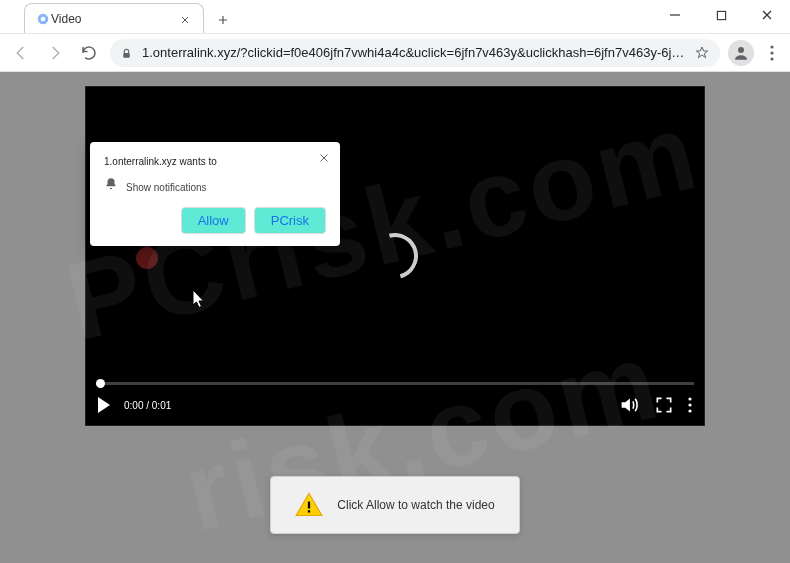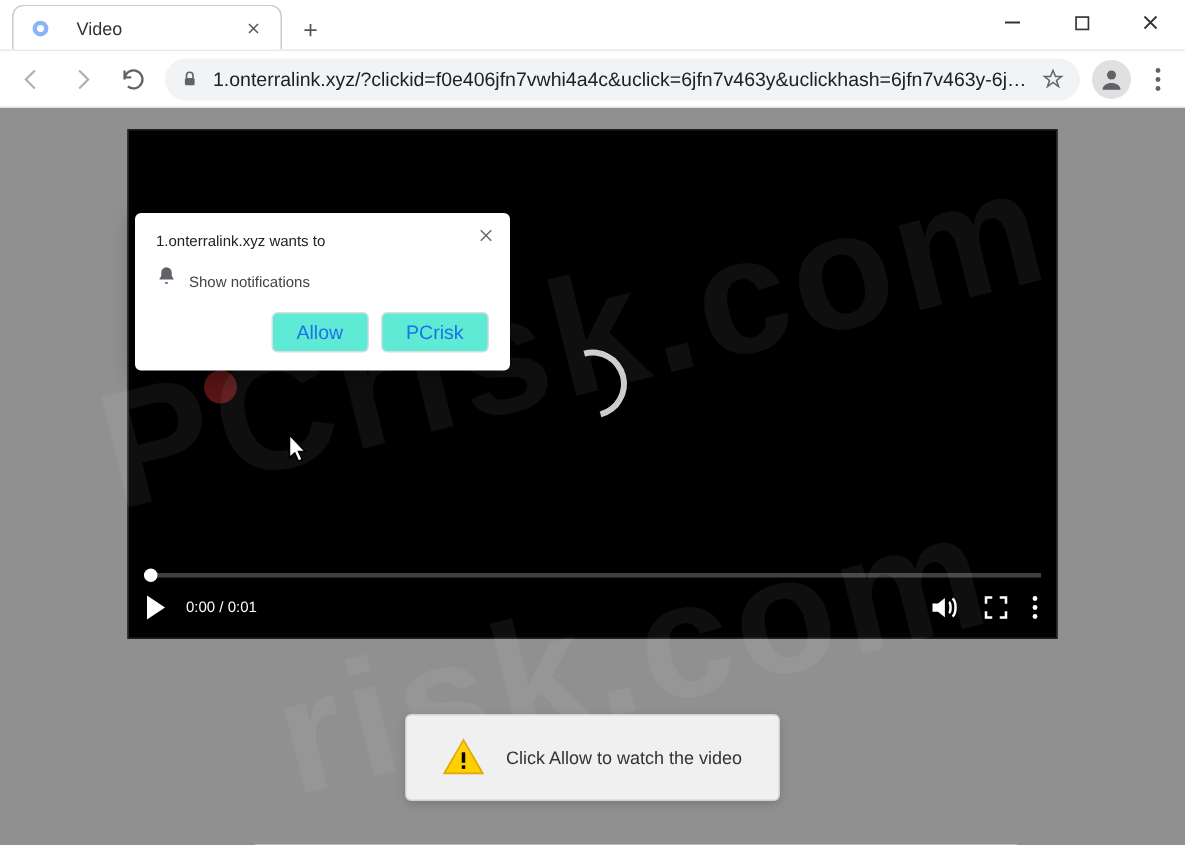--- a/index.html
+++ b/index.html
@@ -1,20 +1,20 @@
 <!DOCTYPE html>
 <html><head>
 <meta charset="utf-8">
 <style>
   * { margin: 0; padding: 0; box-sizing: border-box; font-family: -apple-system, BlinkMacSystemFont, "Segoe UI", Arial, sans-serif; }
   body { width: 790px; height: 563px; background: #fff; overflow: hidden; position: relative; }
 
   
   .titlebar { height: 34px; background: #ffffff; display: flex; align-items: flex-end; border-bottom: 1px solid #e8e8e8; position: relative; }
-  .tab { display: flex; align-items: center; height: 30px; background: #fff; border: 1px solid #ccc; border-bottom: none; border-radius: 8px 8px 0 0; margin-left: 8px; padding: 0 10px; gap: 16px; min-width: 180px; }
+  .tab { display: flex; align-items: center; height: 30px; background: #fff; border: 1px solid #ccc; border-bottom: none; border-radius: 8px 8px 0 0; margin-left: 24px; padding: 0 10px; gap: 0; min-width: 180px; }
   .tab .favicon { width: 16px; height: 16px; display:flex; align-items:center; justify-content:center; }
   .tab .tab-title { font-size: 12px; color: #333; flex: 1; }
   .tab .tab-close { width: 14px; height: 14px; color: #555; cursor: pointer; }
   .newtab { width: 26px; height: 26px; display: flex; align-items: center; justify-content: center; color: #555; margin-left: 6px; cursor:pointer; }
   .win-controls { position: absolute; right: 0; top: 0; height: 34px; display: flex; }
   .win-btn { width: 46px; height: 30px; display: flex; align-items: center; justify-content: center; color: #444; cursor:pointer; }
 
   
   .addrbar { height: 38px; background: #fff; display: flex; align-items: center; padding: 0 8px; gap: 8px; border-bottom: 1px solid #e0e0e0; }
   .nav-btn { width: 26px; height: 26px; display:flex; align-items:center; justify-content:center; color:#5f6368; border-radius:50%; cursor:pointer; }

